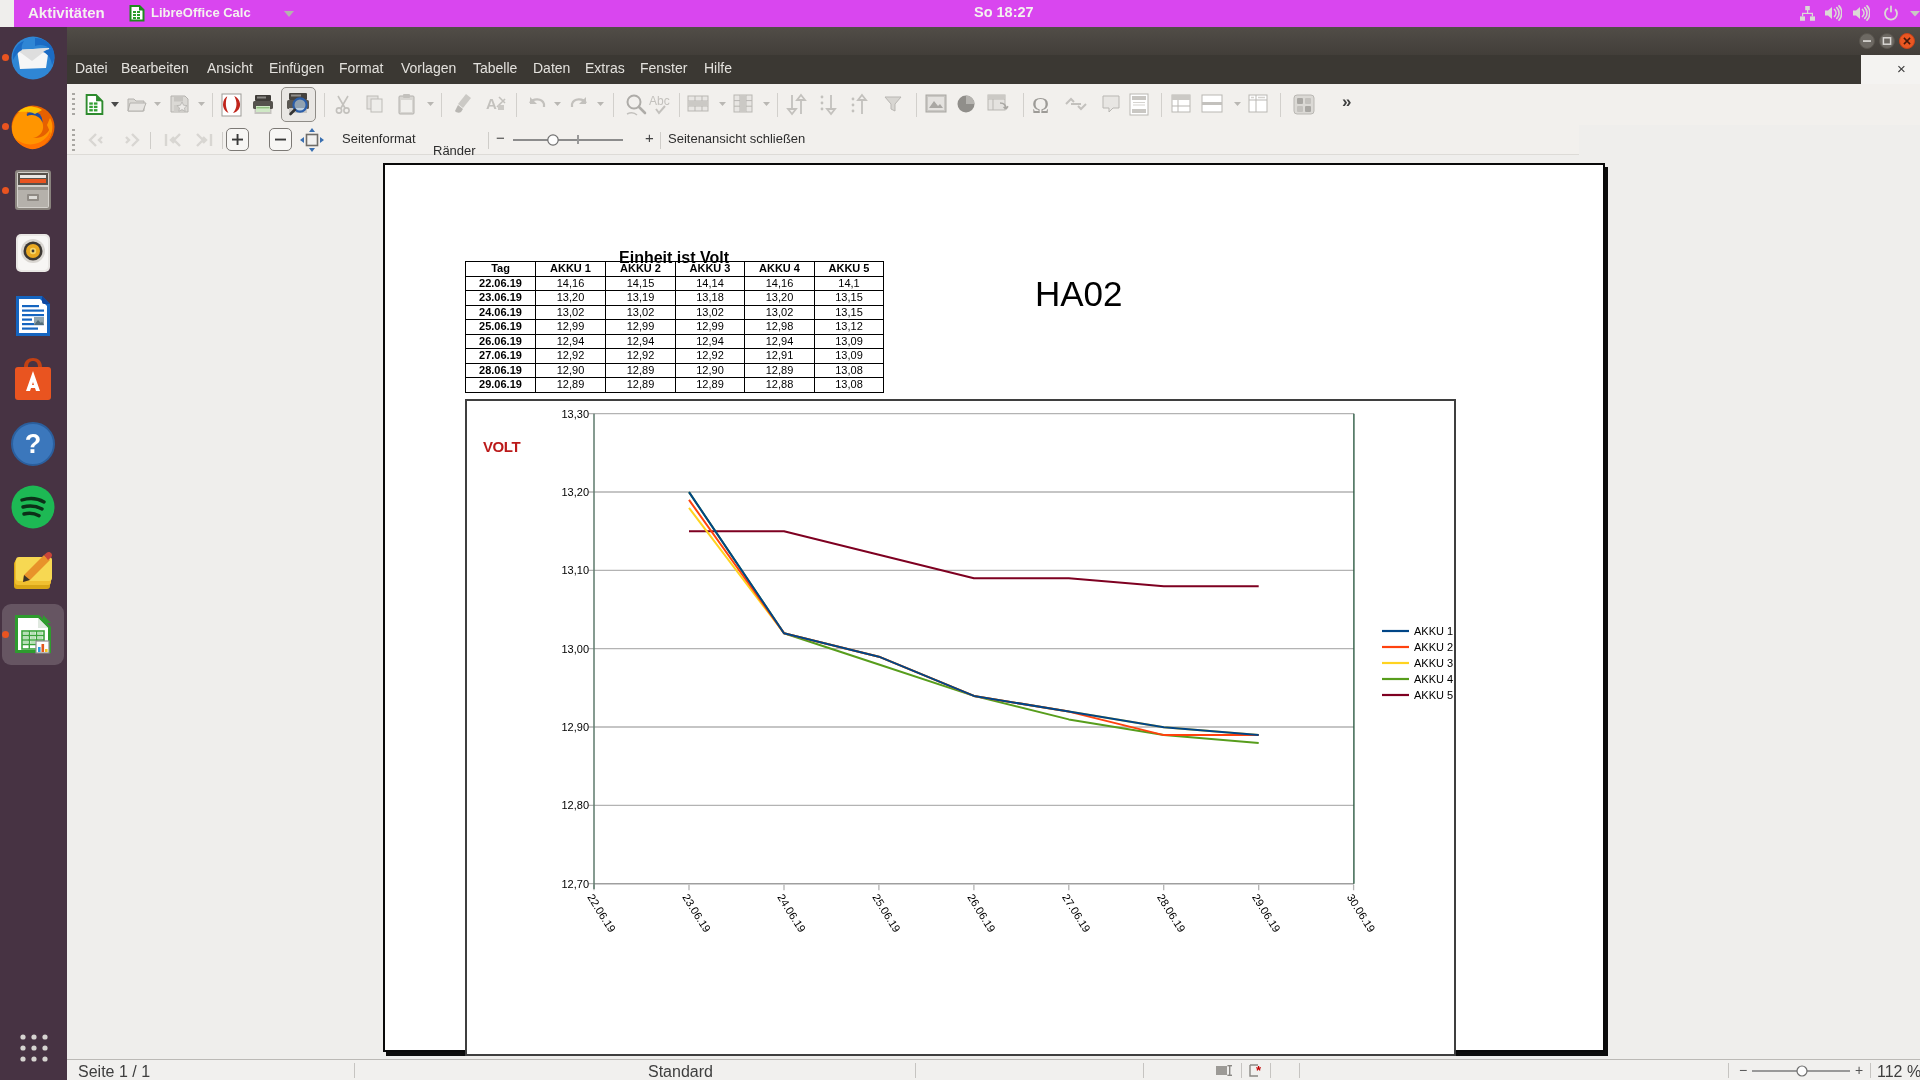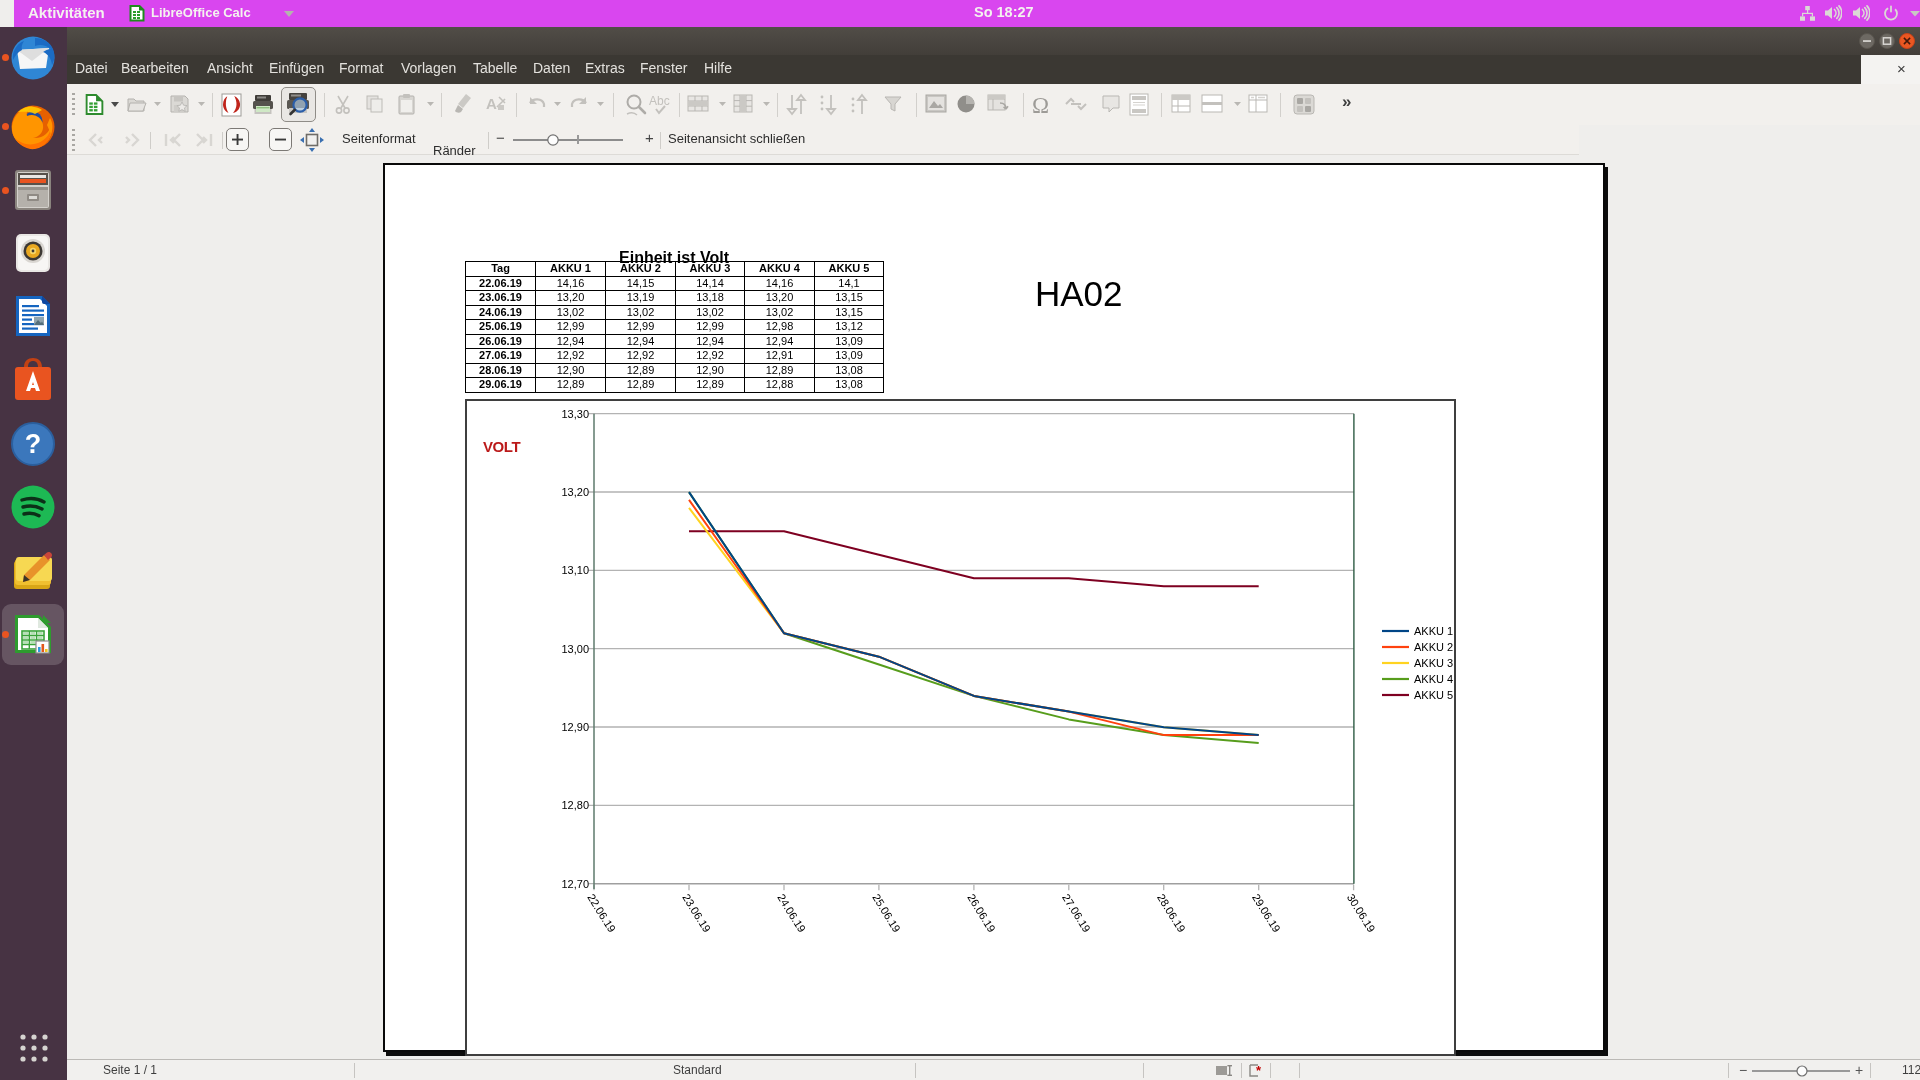--- a/index.html
+++ b/index.html
@@ -14,21 +14,21 @@
 #toolbar1{left:67px;top:84px;width:1853px;height:41px;background:#f2f0ed;z-index:20;}
 #toolbar2{left:67px;top:125px;width:1512px;height:30px;background:#f2f0ed;border-bottom:1px solid #dddbd7;z-index:20;}
 #statusbar{left:67px;top:1059px;width:1853px;height:21px;background:#f1f0ee;border-top:1px solid #bbb9b6;z-index:20;}
 #page{left:383px;top:163px;width:1222px;height:889px;background:#fff;border:2px solid #090909;box-shadow:3px 4px 0 #0c0c0c;}
 .menuitem{position:absolute;top:5px;font-size:14px;color:#e3e1dd;white-space:nowrap;}
 .sep1{position:absolute;top:9px;width:1px;height:24px;background:#d2d0cc;}
 .sep2{position:absolute;top:7px;width:1px;height:17px;background:#cfcdc9;}
 .ssep{position:absolute;top:3px;width:1px;height:15px;background:#c6c4c1;}
 .grip{position:absolute;width:3px;background-image:repeating-linear-gradient(#a9a7a3 0 2px,transparent 2px 5px);}
 .tbtxt{position:absolute;font-size:13px;color:#2d2d2d;white-space:nowrap;}
-.stxt{position:absolute;font-size:12px;color:#3e3e3e;white-space:nowrap;margin-left:25px;}
+.stxt{position:absolute;font-size:16px;color:#3e3e3e;white-space:nowrap;}
 .odot{position:absolute;width:7px;height:7px;border-radius:50%;background:#e95420;left:2px;}
 .dicon{position:absolute;left:10px;width:46px;height:46px;}
 td.c{border:1px solid #000;text-align:center;height:14.5px;padding:0;line-height:13px;overflow:hidden;}
 td.b{font-weight:bold;}
 </style>
 </head>
 <body>
 
 <div class="abs" id="topbar">
  <span class="abs" style="left:14px;top:4px;font-size:15px;font-weight:bold;">Aktivitäten</span>

